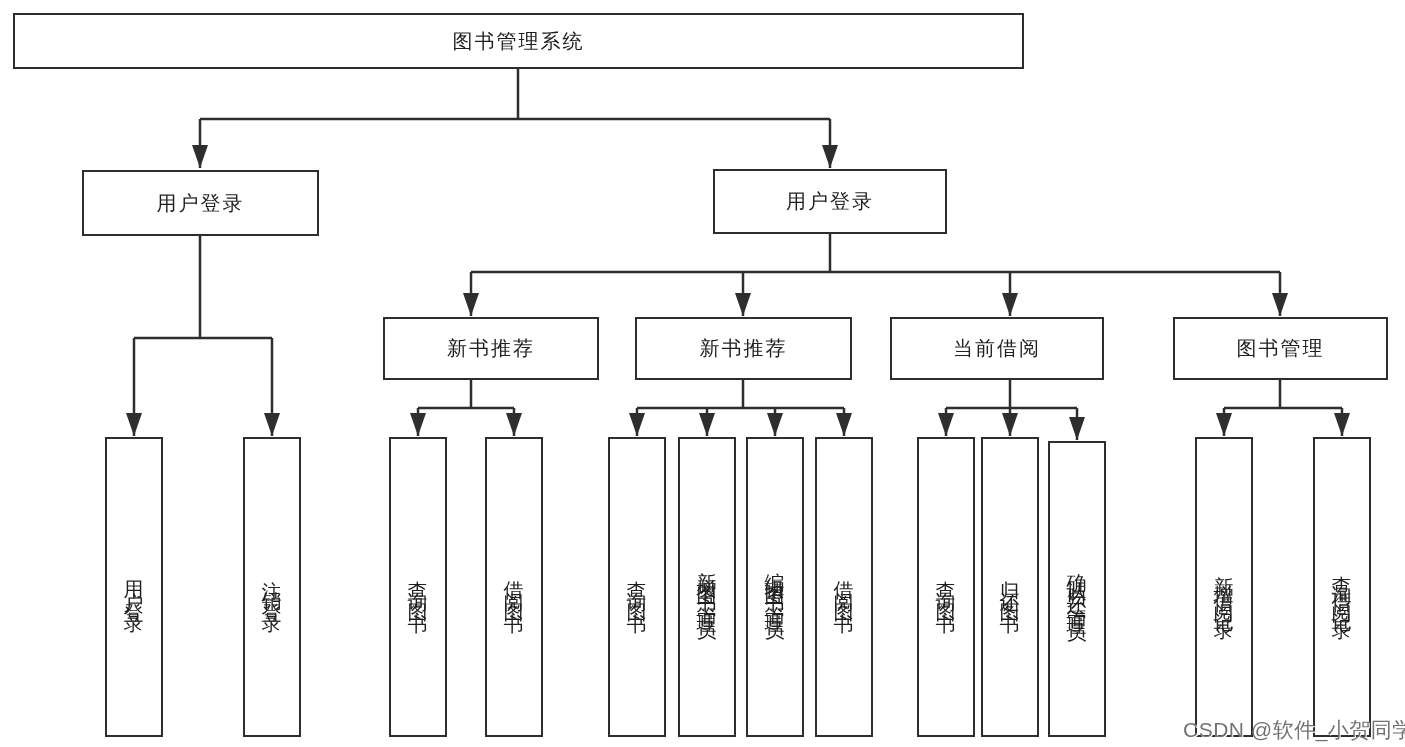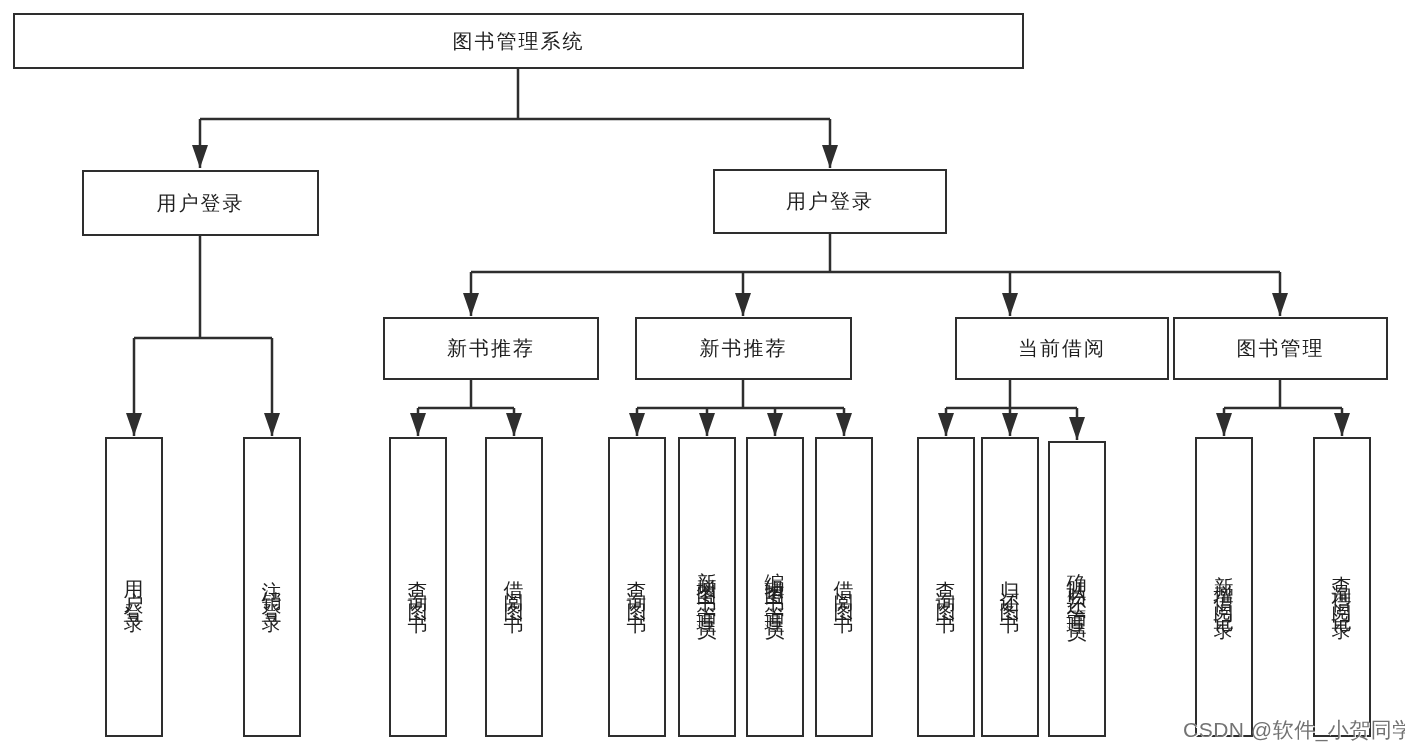--- a/index.html
+++ b/index.html
@@ -113,21 +113,21 @@
   <div class="node" style="left:713px; top:169px; width:234px; height:65px;">
     <span>用户登录</span>
   </div>
 
   <div class="node" style="left:383px; top:317px; width:216px; height:63px;">
     <span>新书推荐</span>
   </div>
   <div class="node" style="left:635px; top:317px; width:217px; height:63px;">
     <span>新书推荐</span>
   </div>
-  <div class="node" style="left:955px; top:317px; width:214px; height:63px;">
+  <div class="node" style="left:890px; top:317px; width:214px; height:63px;">
     <span>当前借阅</span>
   </div>
   <div class="node" style="left:1173px; top:317px; width:215px; height:63px;">
     <span>图书管理</span>
   </div>
 
   <div class="node leaf" style="left:105px; top:437px; width:58px; height:300px;">
     <span>用户登录</span>
   </div>
   <div class="node leaf" style="left:243px; top:437px; width:58px; height:300px;">

